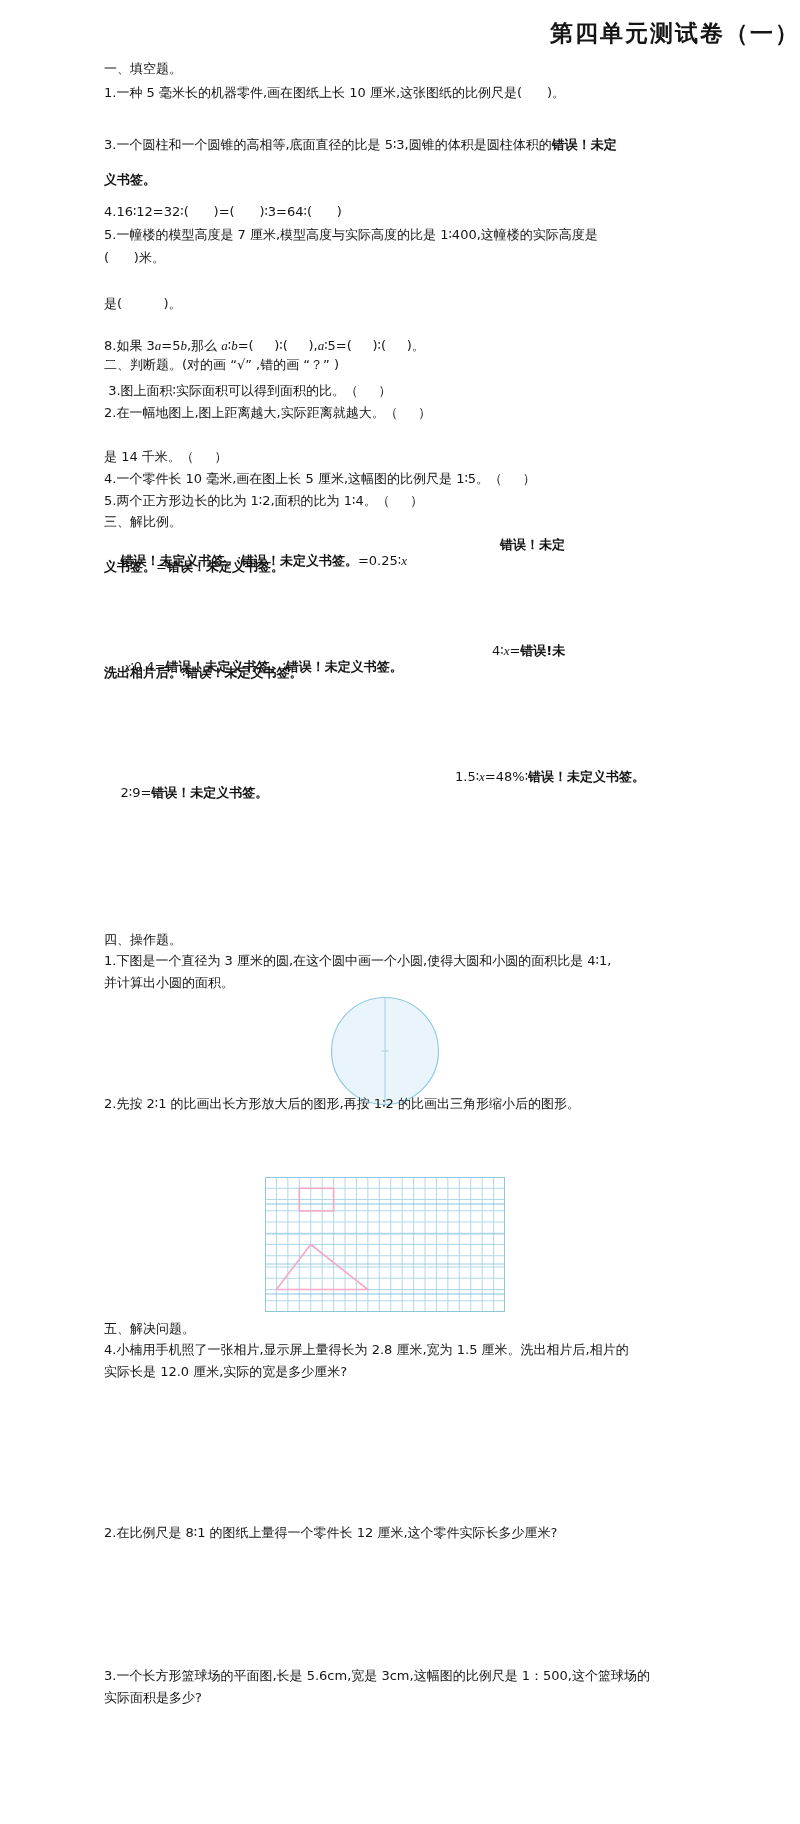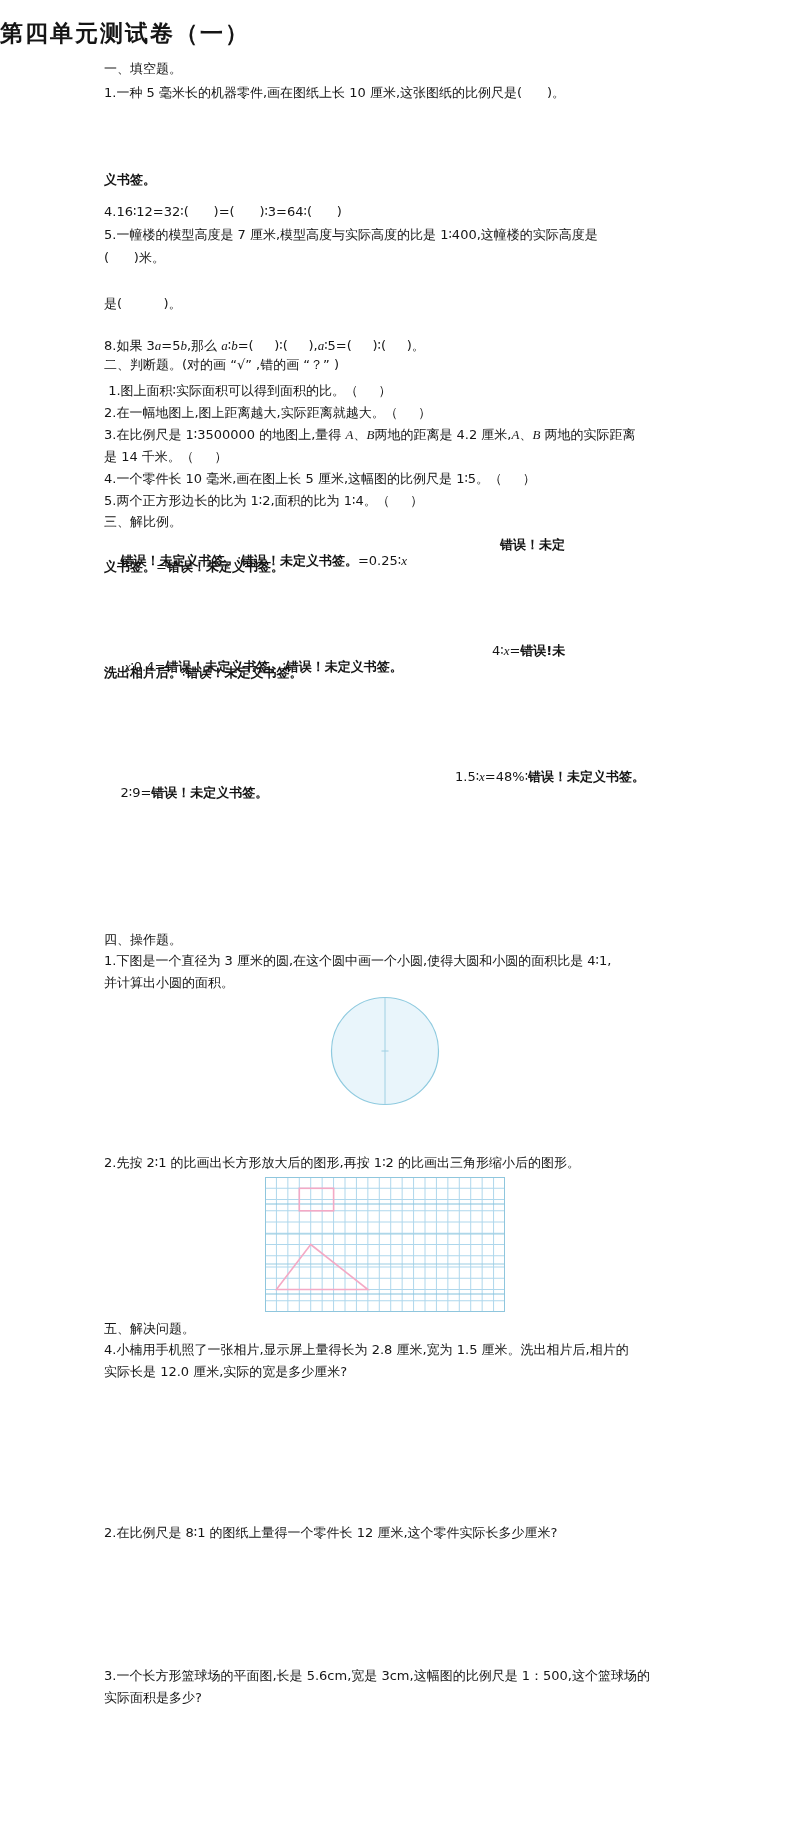--- a/index.html
+++ b/index.html
@@ -1,47 +1,47 @@
 <!DOCTYPE html>
 <html><head>
 <meta charset="utf-8">
 <style>
   html,body{margin:0;padding:0;background:#ffffff;}
   #page{position:relative;width:800px;height:1824px;background:#ffffff;overflow:hidden;
         font-family:"DejaVu Sans","Liberation Sans",sans-serif;color:#151515;}
-  .title{position:absolute;left:0;top:18px;width:800px;text-align:left;
+  .title{position:absolute;left:0;top:18px;width:800px;text-align:right;
          font-family:"Liberation Serif","DejaVu Serif",serif;font-size:23px;font-weight:600;
          letter-spacing:2px;white-space:pre;}
   .ln{position:absolute;left:104px;font-size:13px;line-height:16px;white-space:pre;}
   .b{font-weight:bold;}
   .v{font-style:italic;font-family:"Liberation Serif","DejaVu Serif",serif;}
   .tabbed{position:absolute;top:0;white-space:pre;}
   .fig{position:absolute;}
   svg{display:block;}
 </style>
 </head>
 <body>
 
 <div id="page">
 
   <div class="title">第四单元测试卷（一）</div>
 
   <div class="ln" style="top:61px">一、填空题。</div>
   <div class="ln" style="top:85px">1.一种 5 毫米长的机器零件,画在图纸上长 10 厘米,这张图纸的比例尺是(      )。</div>
+  <div class="ln" style="top:137px"><span>3.一个圆柱和一个圆锥的高相等,底面直径的比是 5∶3,圆锥的体积是圆柱体积的</span><span class="b">错误！未定</span></div>
   <div class="ln" style="top:172px"><span class="b">义书签。</span></div>
   <div class="ln" style="top:204px">4.16∶12=32∶(      )=(      )∶3=64∶(      )</div>
   <div class="ln" style="top:227px">5.一幢楼的模型高度是 7 厘米,模型高度与实际高度的比是 1∶400,这幢楼的实际高度是</div>
   <div class="ln" style="top:250px">(      )米。</div>
   <div class="ln" style="top:296px">是(          )。</div>
   <div class="ln" style="top:338px"><span>8.如果 3</span><span class="v">a</span><span>=5</span><span class="v">b</span><span>,那么 </span><span class="v">a</span><span>∶</span><span class="v">b</span><span>=(     )∶(     ),</span><span class="v">a</span><span>∶5=(     )∶(     )。</span></div>
 
   <div class="ln" style="top:357px">二、判断题。(对的画 “√” ,错的画 “？” )</div>
-  <div class="ln" style="top:383px"> 1.图上面积∶实际面积可以得到面积的比。（     ）</div>
+  <div class="ln" style="top:383px"> 3.图上面积∶实际面积可以得到面积的比。（     ）</div>
   <div class="ln" style="top:405px">2.在一幅地图上,图上距离越大,实际距离就越大。（     ）</div>
-  <div class="ln" style="top:427px"><span>3.在比例尺是 1∶3500000 的地图上,量得 </span><span class="v">A</span><span>、</span><span class="v">B</span><span>两地的距离是 4.2 厘米,</span><span class="v">A</span><span>、</span><span class="v">B</span><span> 两地的实际距离</span></div>
   <div class="ln" style="top:449px">是 14 千米。（     ）</div>
   <div class="ln" style="top:471px">4.一个零件长 10 毫米,画在图上长 5 厘米,这幅图的比例尺是 1∶5。（     ）</div>
   <div class="ln" style="top:493px">5.两个正方形边长的比为 1∶2,面积的比为 1∶4。（     ）</div>
 
   <div class="ln" style="top:514px">三、解比例。</div>
   <div class="ln" style="top:537px">
     <span><span class="b">错误！未定义书签。</span><span>∶</span><span class="b">错误！未定义书签。</span><span>=0.25∶</span><span class="v">x</span></span>
     <span class="tabbed" style="left:396px"><span class="b">错误！未定</span></span>
   </div>
   <div class="ln" style="top:559px"><span class="b">义书签。</span><span>=</span><span class="b">错误！未定义书签。</span></div>
@@ -60,21 +60,21 @@
   <div class="ln" style="top:975px">并计算出小圆的面积。</div>
 
   <div class="fig" style="left:330px;top:996px">
     <svg width="110" height="110" viewBox="0 0 110 110">
       <circle cx="55" cy="55" r="53.5" fill="#e9f5fb" stroke="#8ecadf" stroke-width="1.2"></circle>
       <line x1="55" y1="1.5" x2="55" y2="108.5" stroke="#9fd0e3" stroke-width="1"></line>
       <line x1="51.5" y1="55" x2="58.5" y2="55" stroke="#9fd0e3" stroke-width="1"></line>
     </svg>
   </div>
 
-  <div class="ln" style="top:1155px">2.先按 2∶1 的比画出长方形放大后的图形,再按 1∶2 的比画出三角形缩小后的图形。</div>
+  <div class="ln" style="top:1096px">2.先按 2∶1 的比画出长方形放大后的图形,再按 1∶2 的比画出三角形缩小后的图形。</div>
 
   <div class="fig" style="left:265px;top:1177px">
     <svg width="240" height="135" viewBox="0 0 240 135">
       <g id="grid-lines">
           <line x1="0" y1="0" x2="0" y2="135" stroke="#aed7ec" stroke-width="1"></line>
           <line x1="11.428571428571429" y1="0" x2="11.428571428571429" y2="135" stroke="#aed7ec" stroke-width="1"></line>
           <line x1="22.857142857142858" y1="0" x2="22.857142857142858" y2="135" stroke="#aed7ec" stroke-width="1"></line>
           <line x1="34.285714285714285" y1="0" x2="34.285714285714285" y2="135" stroke="#aed7ec" stroke-width="1"></line>
           <line x1="45.714285714285715" y1="0" x2="45.714285714285715" y2="135" stroke="#aed7ec" stroke-width="1"></line>
           <line x1="57.142857142857146" y1="0" x2="57.142857142857146" y2="135" stroke="#aed7ec" stroke-width="1"></line>

